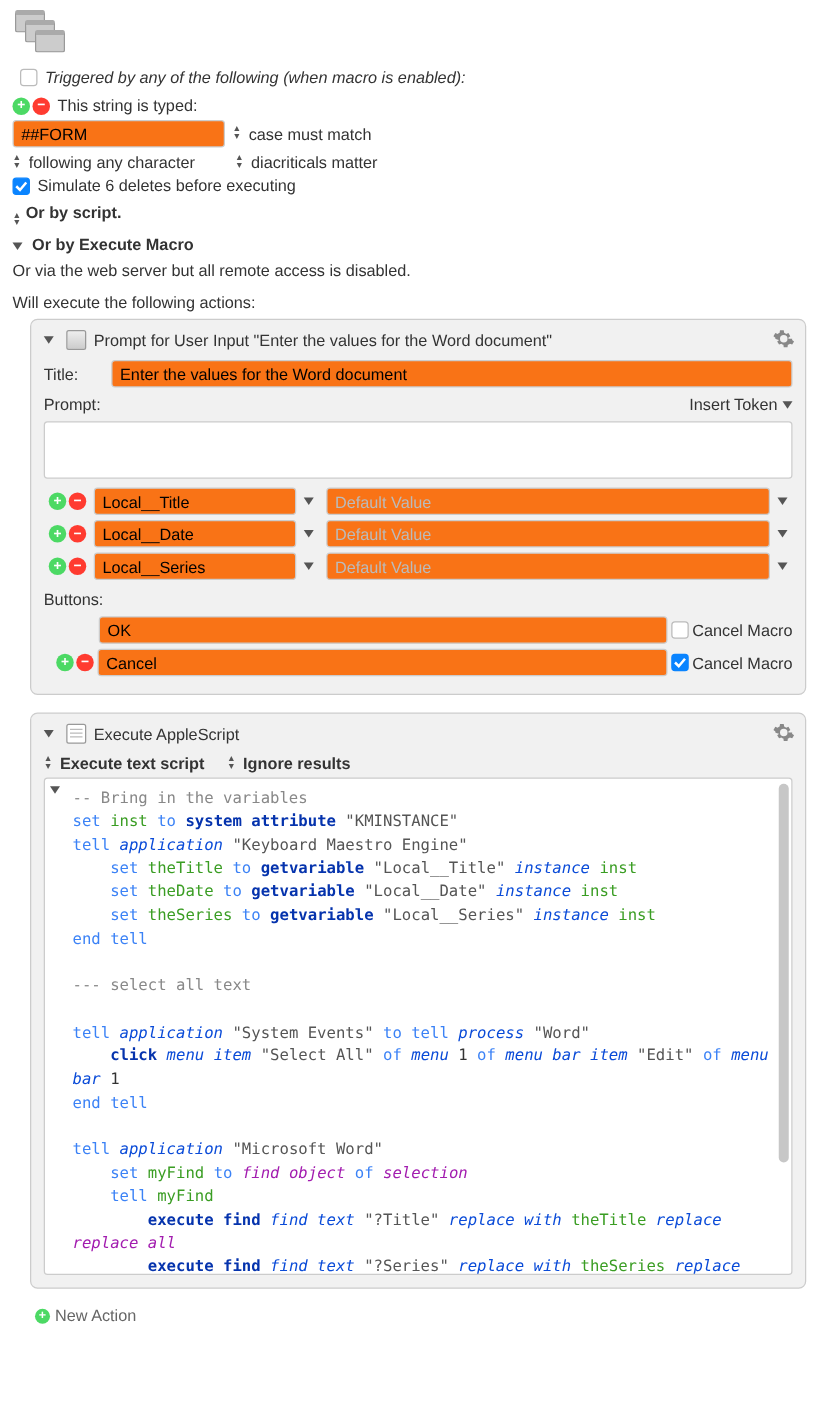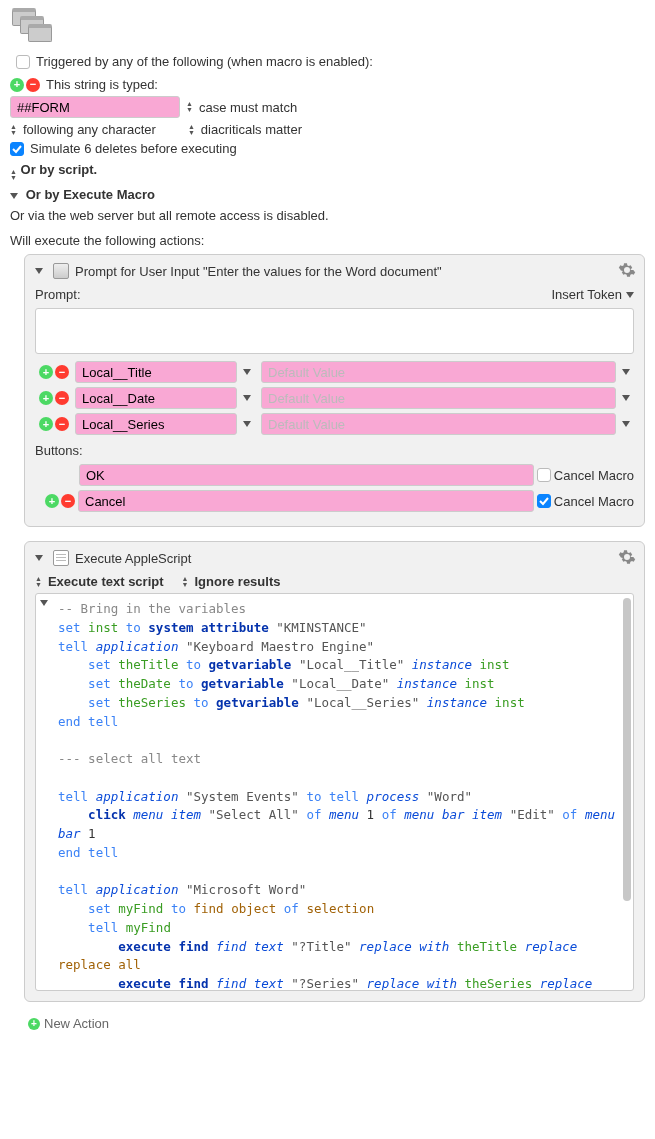--- a/index.html
+++ b/index.html
@@ -4,34 +4,34 @@
 <style>
 * { box-sizing: border-box; margin: 0; padding: 0; }
 body { font-family: -apple-system, "Helvetica Neue", Arial, sans-serif; font-size: 13px; color: #333; background: #fff; width: 655px; padding: 6px 10px 10px; }
 .header-row { display: flex; align-items: center; gap: 6px; margin-bottom: 6px; }
 .app-icon { width: 42px; height: 42px; position: relative; flex-shrink: 0; }
 .app-icon .win { position: absolute; width: 24px; height: 18px; background: #ccc; border: 1px solid #999; border-top: 4px solid #aaa; border-radius: 2px; }
 .app-icon .w1 { left: 2px; top: 2px; }
 .app-icon .w2 { left: 10px; top: 10px; }
 .app-icon .w3 { left: 18px; top: 18px; }
 .title-input { flex: 1; height: 22px; border: 1px solid #ccc; border-radius: 3px; padding: 0 6px; font-size: 13px; }
-.trigger-row { display: flex; align-items: center; gap: 6px; margin: 6px 0 8px 6px; }
+.trigger-row { display: flex; align-items: center; gap: 6px; margin: 6px 0 8px 6px; font-style: italic; }
 .checkbox { width: 14px; height: 14px; border: 1px solid #bbb; border-radius: 3px; background: #fff; display: inline-flex; align-items: center; justify-content: center; flex-shrink: 0; }
 .checkbox.checked { background: #0a84ff; border-color: #0a84ff; }
 .checkbox.checked svg { width: 10px; height: 10px; }
 .indent-1 { margin-left: 22px; }
 .indent-2 { margin-left: 100px; }
 .indent-3 { margin-left: 16px; }
 .plus-minus { display: inline-flex; gap: 2px; align-items: center; }
 .pm-btn { width: 14px; height: 14px; border-radius: 50%; display: inline-flex; align-items: center; justify-content: center; color: #fff; font-weight: bold; font-size: 11px; line-height: 1; cursor: pointer; }
 .pm-add { background: #4cd964; }
 .pm-del { background: #ff3b30; }
 .line { display: flex; align-items: center; gap: 6px; margin: 4px 0; }
 .sel-arrows { display: inline-flex; flex-direction: column; font-size: 7px; line-height: 6px; color: #555; cursor: pointer; }
-.text-field { height: 22px; border: 1px solid #ccc; border-radius: 3px; padding: 0 6px; font-size: 13px; background: #f9a8d4; }
+.text-field { height: 22px; border: 1px solid #ccc; border-radius: 3px; padding: 0 6px; font-size: 13px; background: #f97316; }
 .text-field.w170 { width: 170px; }
 .bold { font-weight: 700; }
 .chevron { display: inline-block; width: 0; height: 0; border-left: 4px solid transparent; border-right: 4px solid transparent; border-top: 6px solid #555; margin-right: 4px; vertical-align: middle; cursor: pointer; }
 .section-row { margin: 6px 0; }
 .action-block { border: 1px solid #ccc; border-radius: 6px; background: #f1f1f1; margin: 6px 0 14px 14px; padding: 8px 10px 10px; position: relative; }
 .action-header { display: flex; align-items: center; gap: 6px; margin-bottom: 8px; }
 .gear { position: absolute; right: 8px; top: 6px; width: 18px; height: 18px; cursor: pointer; }
 .gear svg { width: 18px; height: 18px; }
 .doc-icon { width: 16px; height: 16px; background: linear-gradient(#eee,#ccc); border: 1px solid #999; border-radius: 2px; flex-shrink: 0; }
 .doc-icon.script { background: #fff; position: relative; }
@@ -52,21 +52,21 @@
 .script-box { background: #fff; border: 1px solid #ccc; border-radius: 3px; padding: 6px 8px; font-family: Menlo, Monaco, monospace; font-size: 12.5px; line-height: 1.5; position: relative; height: 398px; overflow: hidden; }
 .script-body { padding-left: 14px; }
 .sb-chevron { position: absolute; left: 4px; top: 6px; cursor: pointer; }
 .scrollbar { position: absolute; right: 2px; top: 4px; bottom: 4px; width: 8px; }
 .scrollbar .thumb { position: absolute; top: 0; width: 100%; height: 78%; background: #c7c7c7; border-radius: 4px; }
 .kw { color: #3b82f6; font-weight: normal; }
 .def { color: #0533ad; font-weight: bold; }
 .var { color: #3a9d23; }
 .str { color: #555; }
 .cls { color: #0a4bd8; font-style: italic; }
-.prop { color: #a16207; }
+.prop { color: #a21caf; font-style: italic; }
 .cmt { color: #888; }
 .blue-it { color: #0a4bd8; font-style: italic; }
 .new-action { display: flex; align-items: center; gap: 4px; color: #888; margin: 4px 0 0 18px; cursor: pointer; }
 .new-action .pm-btn { width: 12px; height: 12px; font-size: 10px; }
 .gray { color: #666; }
 ::placeholder { color: #bbb; }
 </style>
 </head>
 <body>
 
@@ -146,20 +146,24 @@
     <svg viewBox="0 0 24 24" fill="#888">
         <path d="M12 8a4 4 0 100 8 4 4 0 000-8zm9 4a7 7 0 01-.1 1.2l2.1 1.6-2 3.4-2.5-1a7 7 0 01-2.1 1.2l-.4 2.6h-4l-.4-2.6a7 7 0 01-2.1-1.2l-2.5 1-2-3.4 2.1-1.6A7 7 0 013 12c0-.4 0-.8.1-1.2L1 9.2l2-3.4 2.5 1A7 7 0 017.6 5.6L8 3h4l.4 2.6a7 7 0 012.1 1.2l2.5-1 2 3.4-2.1 1.6c.1.4.1.8.1 1.2z"></path>
       </svg>
   </div>
   <div class="action-header">
     <span class="chevron"></span>
     <span class="doc-icon"></span>
     <span>Prompt for User Input "Enter the values for the Word document"</span>
   </div>
 
+  <div class="form-row">
+    <label>Title:</label>
+    <input class="text-field wide-input" value="Enter the values for the Word document" style="">
+  </div>
 
   <div class="form-row">
     <label>Prompt:</label>
     <span class="insert-token">
       <span>Insert Token</span>
       <span class="chevron" style="margin:0"></span>
     </span>
   </div>
   <textarea class="textarea" style=""></textarea>
 

